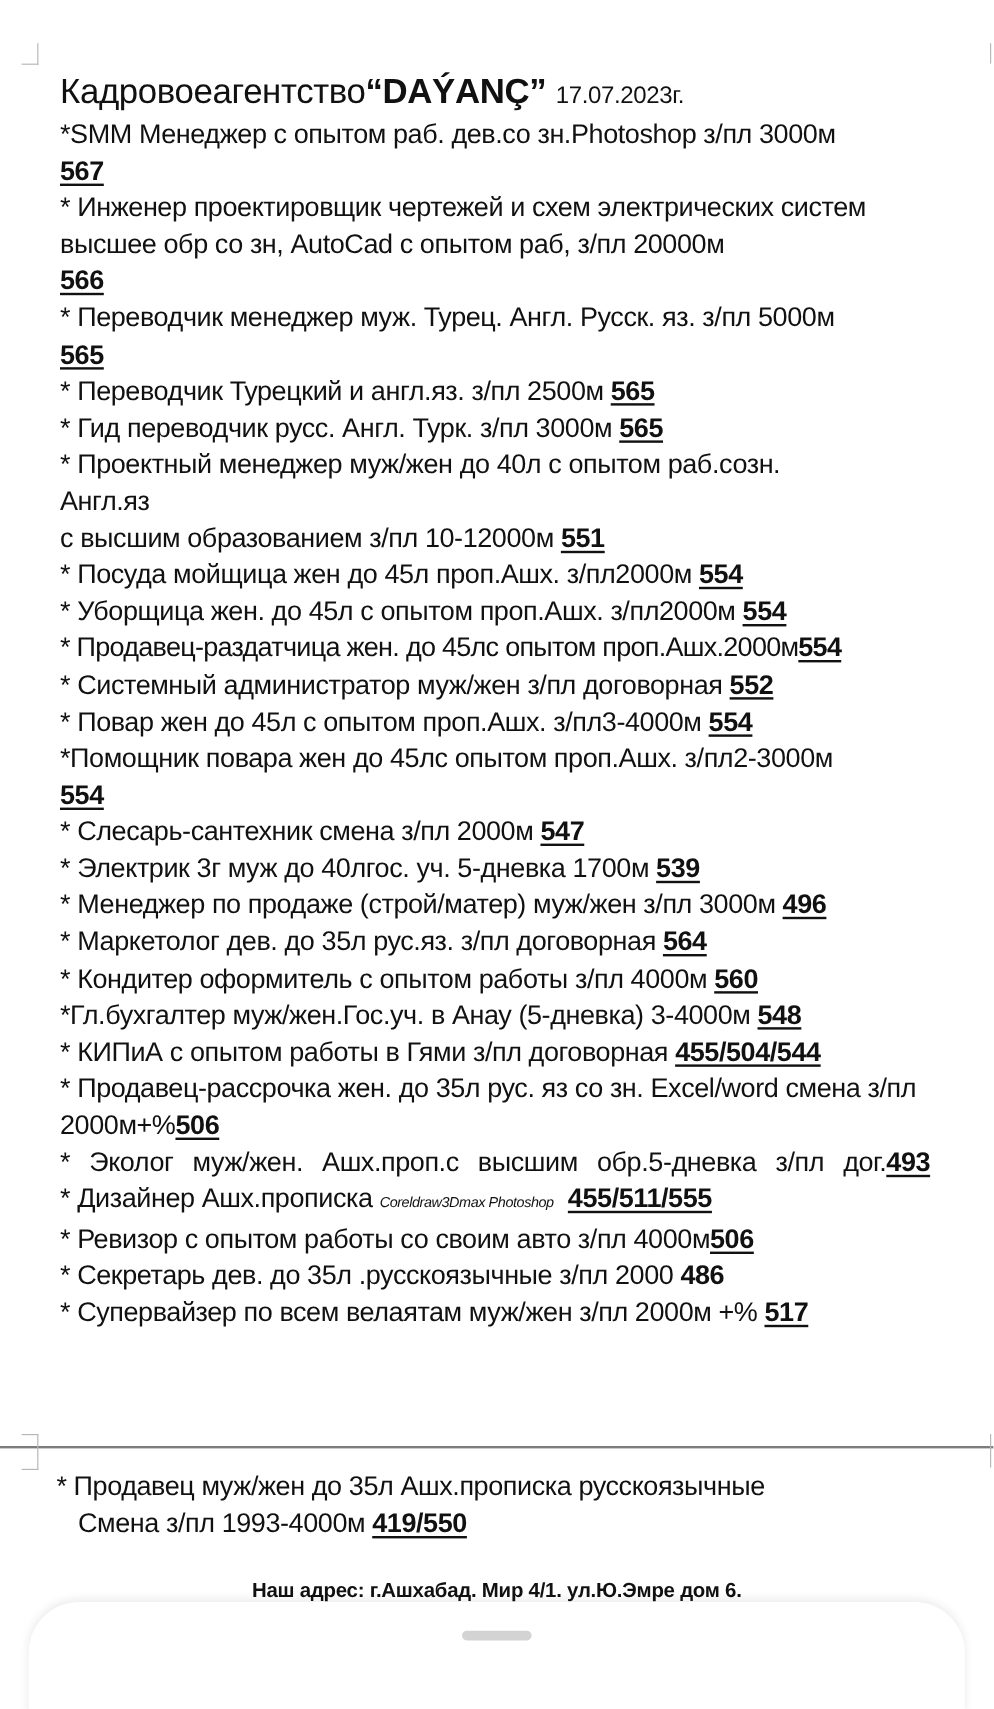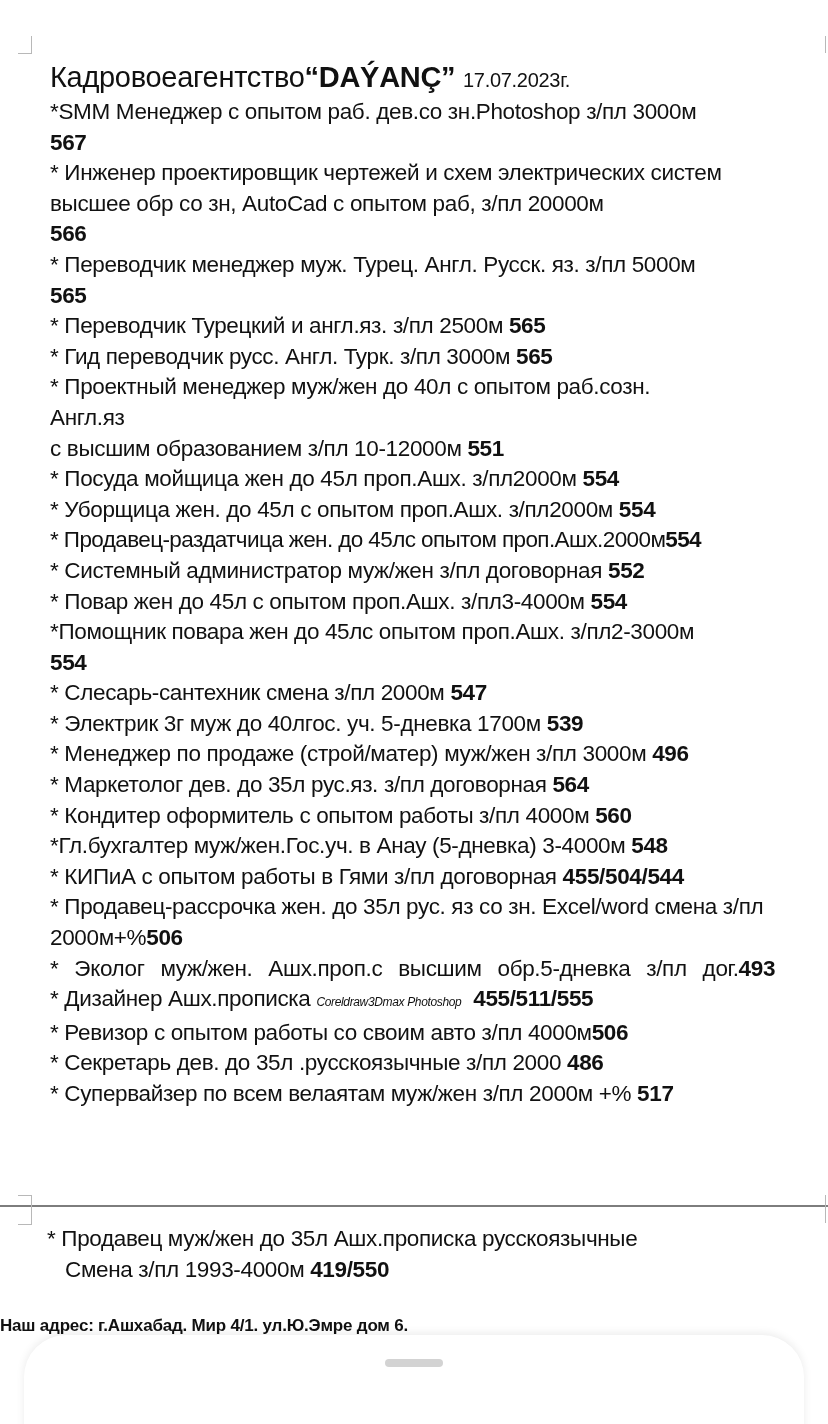--- a/index.html
+++ b/index.html
@@ -37,32 +37,32 @@
     }
     .title-brand { font-weight: bold; margin-top: 28px; }
     .title-date { font-size: 20px; }
     .line {
       font-size: 22.5px; line-height: 30.6px; letter-spacing: -0.35px;
       white-space: nowrap;
     }
     .line.wrap { white-space: normal; }
     .line.justify { text-align: justify; text-align-last: left; word-spacing: 10px; }
     .code {
-      font-weight: bold; text-decoration-thickness: 2px;
+      font-weight: bold; text-decoration: underline; text-decoration-thickness: 2px;
       text-underline-offset: 3px;
     }
     .code.plain { text-decoration: none; }
     .indent2 { padding-left: 18px; }
     .small-run { font-size: 12px; font-style: italic; }
 
     .second-block {
       position: absolute; left: 47px; top: 1224px; width: 760px;
     }
     .address {
-      position: absolute; left: 0; top: 1316px; width: 828px; text-align: left;
+      position: absolute; left: 0; top: 1316px; width: 828px; text-align: center;
       font-size: 17px; font-weight: bold; letter-spacing: -0.2px;
     }
 
     .bottom-sheet {
       position: absolute; left: 24px; top: 1335px; width: 780px; height: 120px;
       background: #ffffff; border-radius: 42px 42px 0 0;
       box-shadow: 0 -2px 8px rgba(0,0,0,0.08);
     }
     .drag-handle {
       position: absolute; left: 50%; top: 24px; width: 58px; height: 8px;

